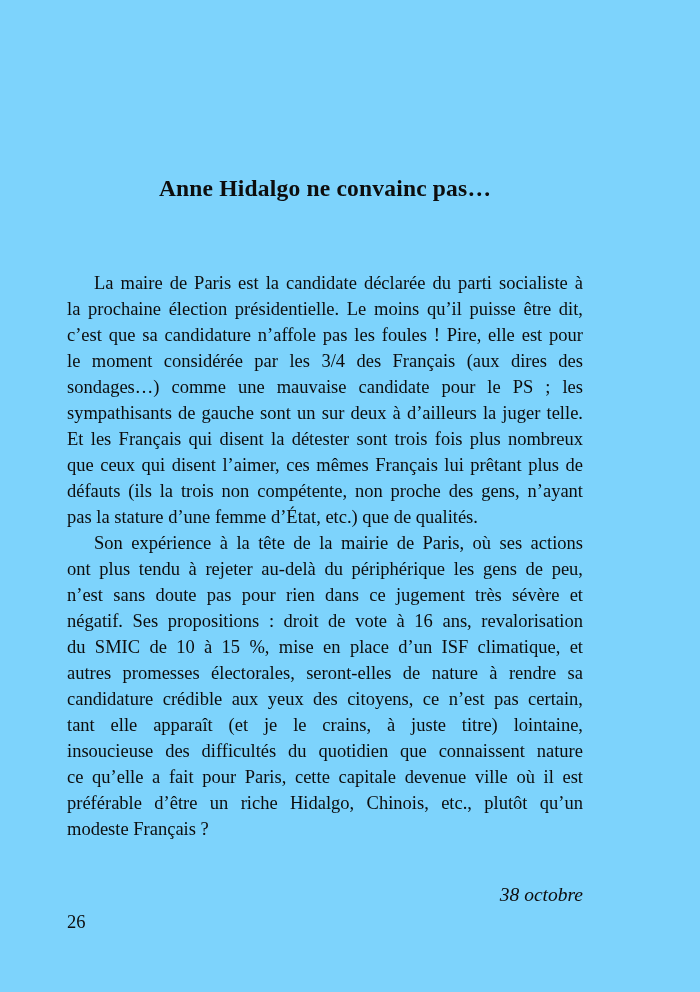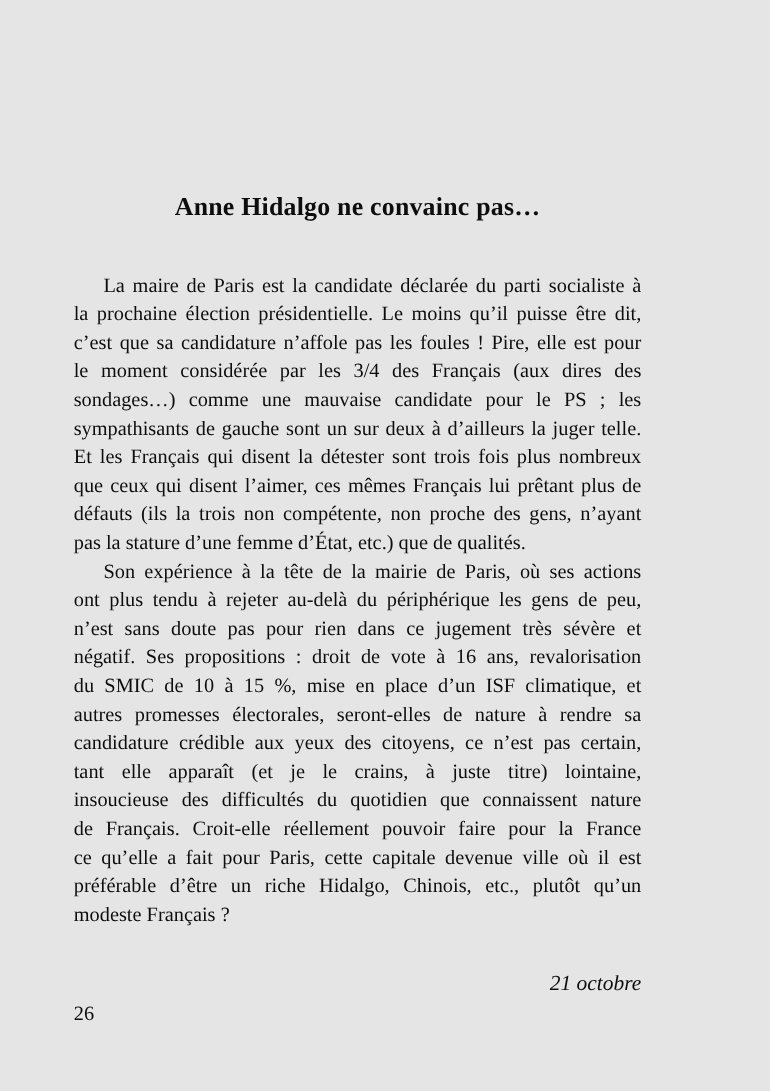--- a/index.html
+++ b/index.html
@@ -4,42 +4,42 @@
 <style>
   html, body {
     margin: 0;
     padding: 0;
     background: #ffffff;
   }
   .page {
     position: relative;
     width: 700px;
     height: 992px;
-    background: #e5e5e5;
+    background: #7dd3fc;
     font-family: "Liberation Serif", "DejaVu Serif", serif;
     color: #0d0d0d;
     overflow: hidden;
   }
   .title {
     position: absolute;
     left: 67px;
     width: 516px;
     top: 174px;
     margin: 0;
     text-align: center;
     font-weight: bold;
     font-size: 23.5px;
     line-height: 28px;
     letter-spacing: 0.2px;
   }
   .body-text {
     position: absolute;
     left: 67px;
     width: 516px;
-    top: 247px;
+    top: 270px;
     font-size: 18.5px;
   }
   .paragraph {
     margin: 0;
   }
   .line {
     height: 26px;
     line-height: 26px;
     text-align: justify;
     text-align-last: justify;
@@ -92,23 +92,22 @@
       <div class="paragraph">
         <div class="line first">Son expérience à la tête de la mairie de Paris, où ses actions</div>
         <div class="line">ont plus tendu à rejeter au-delà du périphérique les gens de peu,</div>
         <div class="line">n’est sans doute pas pour rien dans ce jugement très sévère et</div>
         <div class="line">négatif. Ses propositions : droit de vote à 16 ans, revalorisation</div>
         <div class="line">du SMIC de 10 à 15 %, mise en place d’un ISF climatique, et</div>
         <div class="line">autres promesses électorales, seront-elles de nature à rendre sa</div>
         <div class="line">candidature crédible aux yeux des citoyens, ce n’est pas certain,</div>
         <div class="line">tant elle apparaît (et je le crains, à juste titre) lointaine,</div>
         <div class="line">insoucieuse des difficultés du quotidien que connaissent nature</div>
-        <div class="line">de Français. Croit-elle réellement pouvoir faire pour la France</div>
         <div class="line">ce qu’elle a fait pour Paris, cette capitale devenue ville où il est</div>
         <div class="line">préférable d’être un riche Hidalgo, Chinois, etc., plutôt qu’un</div>
         <div class="line last">modeste Français ?</div>
       </div>
     </div>
 
-  <div class="entry-date">21 octobre</div>
+  <div class="entry-date">38 octobre</div>
 
   <div class="page-number">26</div>
 </div>
 
 </body></html>

